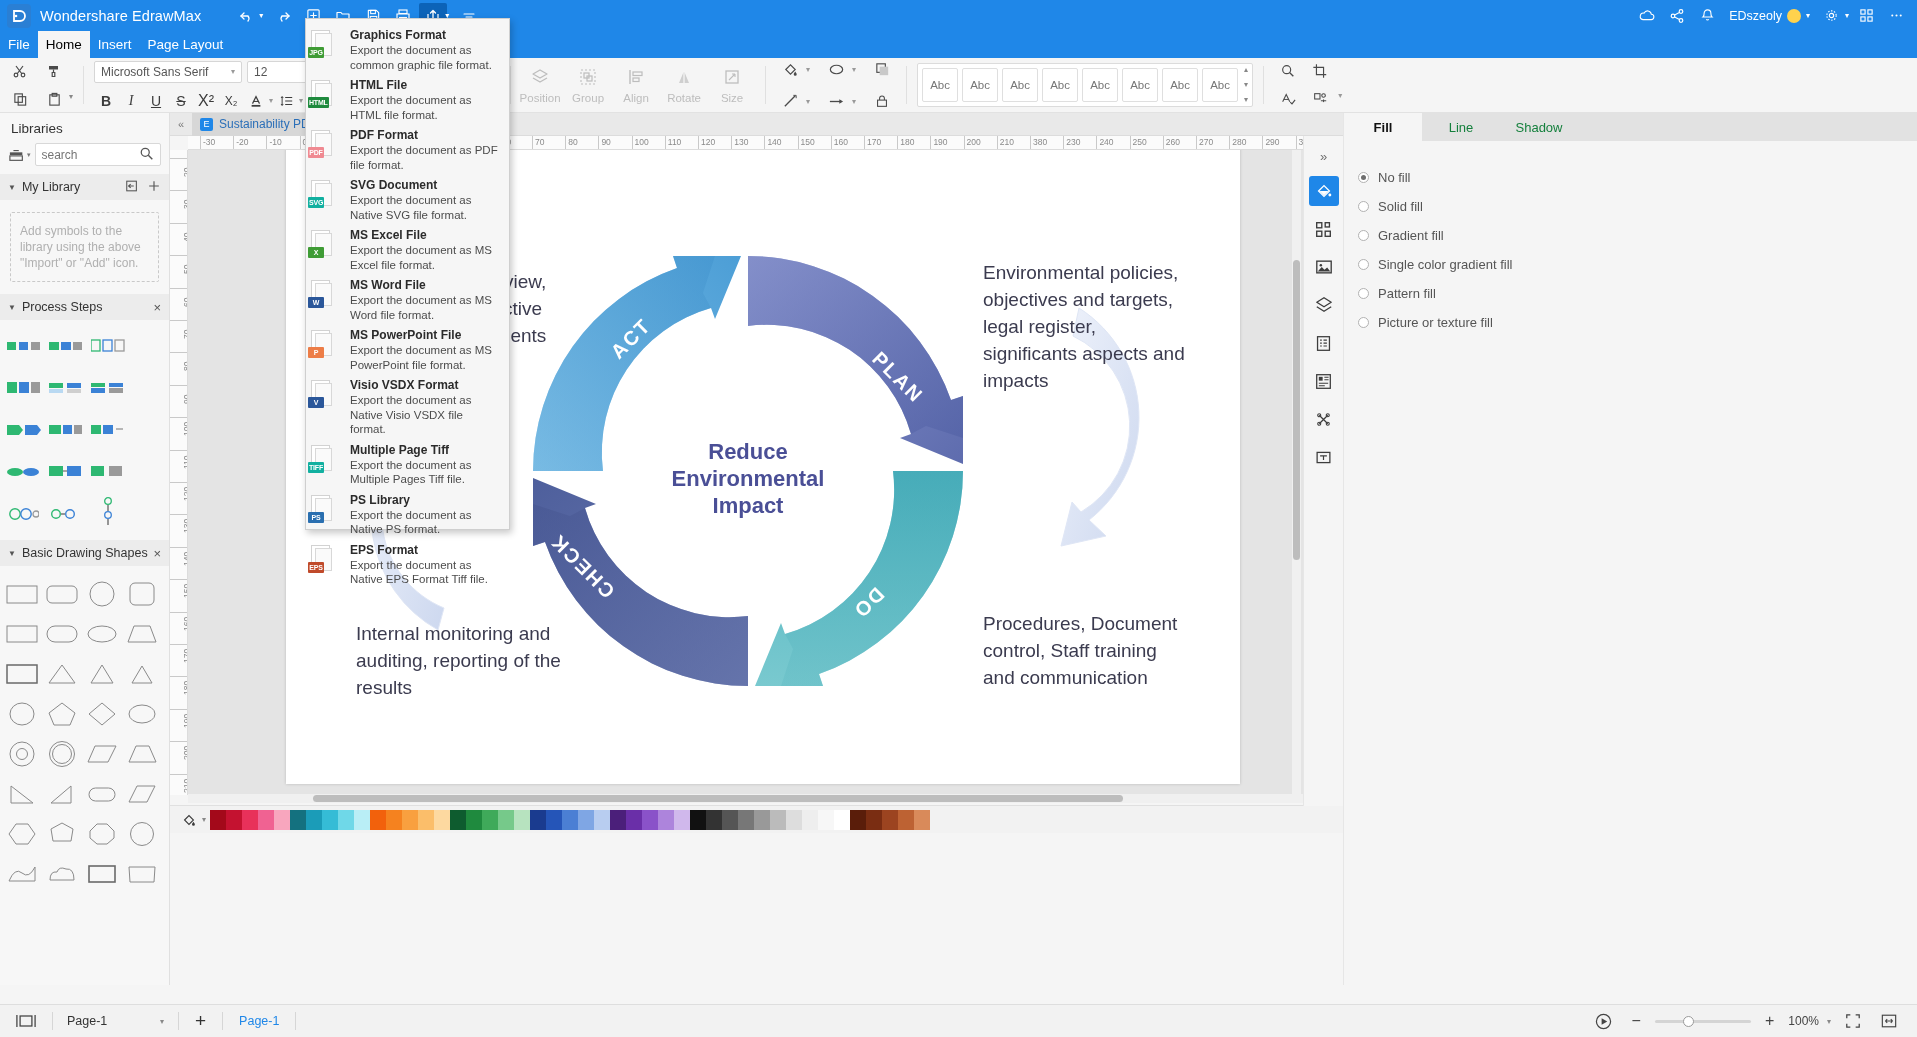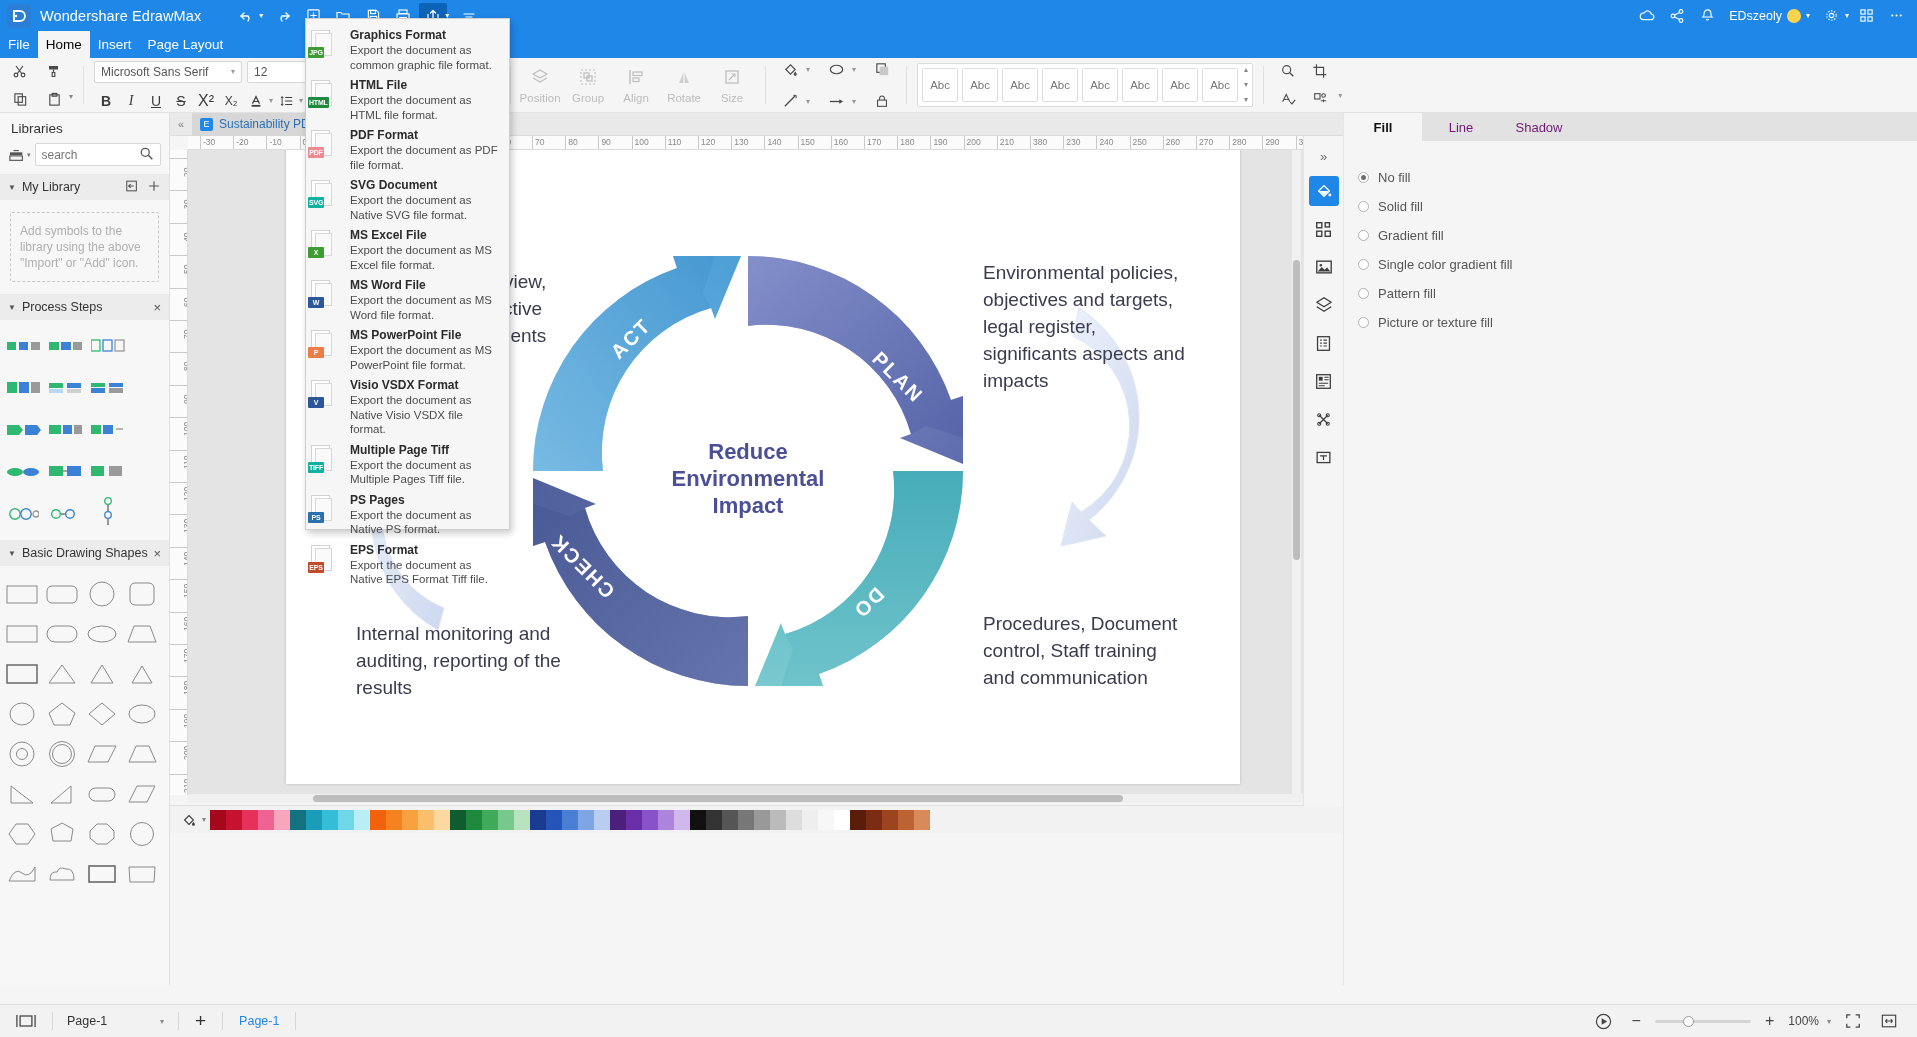--- a/index.html
+++ b/index.html
@@ -176,21 +176,21 @@
   .rail-btn.active{background:#1f87e8;color:#fff;}
   .rail-chev{color:#6f6f6f;font-size:13px;height:24px;display:flex;align-items:center;cursor:pointer;}
 
   
   .fmtpanel{
     position:absolute;left:1343px;top:113px;width:574px;height:872px;
     background:#f5f5f5;border-left:1px solid #e6e6e6;
   }
   .fmt-tab{
     flex:0 0 auto;width:78px;height:28px;display:flex;align-items:center;justify-content:center;
-    font-size:13px;color:#701a75;background:#e2e2e2;cursor:pointer;
+    font-size:13px;color:#15803d;background:#e2e2e2;cursor:pointer;
   }
   .fmt-tab.active{background:#f5f5f5;color:#111;font-weight:bold;}
   .fmt-tab-wrap{display:flex;}
   .radio-list{padding:22px 0 0 14px;}
   .radio-row{display:flex;align-items:center;gap:9px;height:29px;cursor:pointer;}
   .radio{
     width:11px;height:11px;border:1px solid #b2b2b2;border-radius:50%;background:#fff;
     display:flex;align-items:center;justify-content:center;flex:0 0 auto;
   }
   .radio.on::after{content:"";width:5px;height:5px;border-radius:50%;background:#6e6e6e;}
@@ -1405,21 +1405,21 @@
           <div class="mi-desc">Export the document as Multiple Pages Tiff file.</div>
         </div>
       </div>
       <div class="mi">
         <div class="mi-icon">
           <div class="docico"></div>
           <div class="docico2"></div>
           <div class="badge" style="background: rgb(42, 111, 176);">PS</div>
         </div>
         <div class="mi-txt">
-          <div class="mi-title">PS Pages</div>
+          <div class="mi-title">PS Library</div>
           <div class="mi-desc">Export the document as Native PS format.</div>
         </div>
       </div>
       <div class="mi">
         <div class="mi-icon">
           <div class="docico"></div>
           <div class="docico2"></div>
           <div class="badge" style="background: rgb(192, 74, 42);">EPS</div>
         </div>
         <div class="mi-txt">

